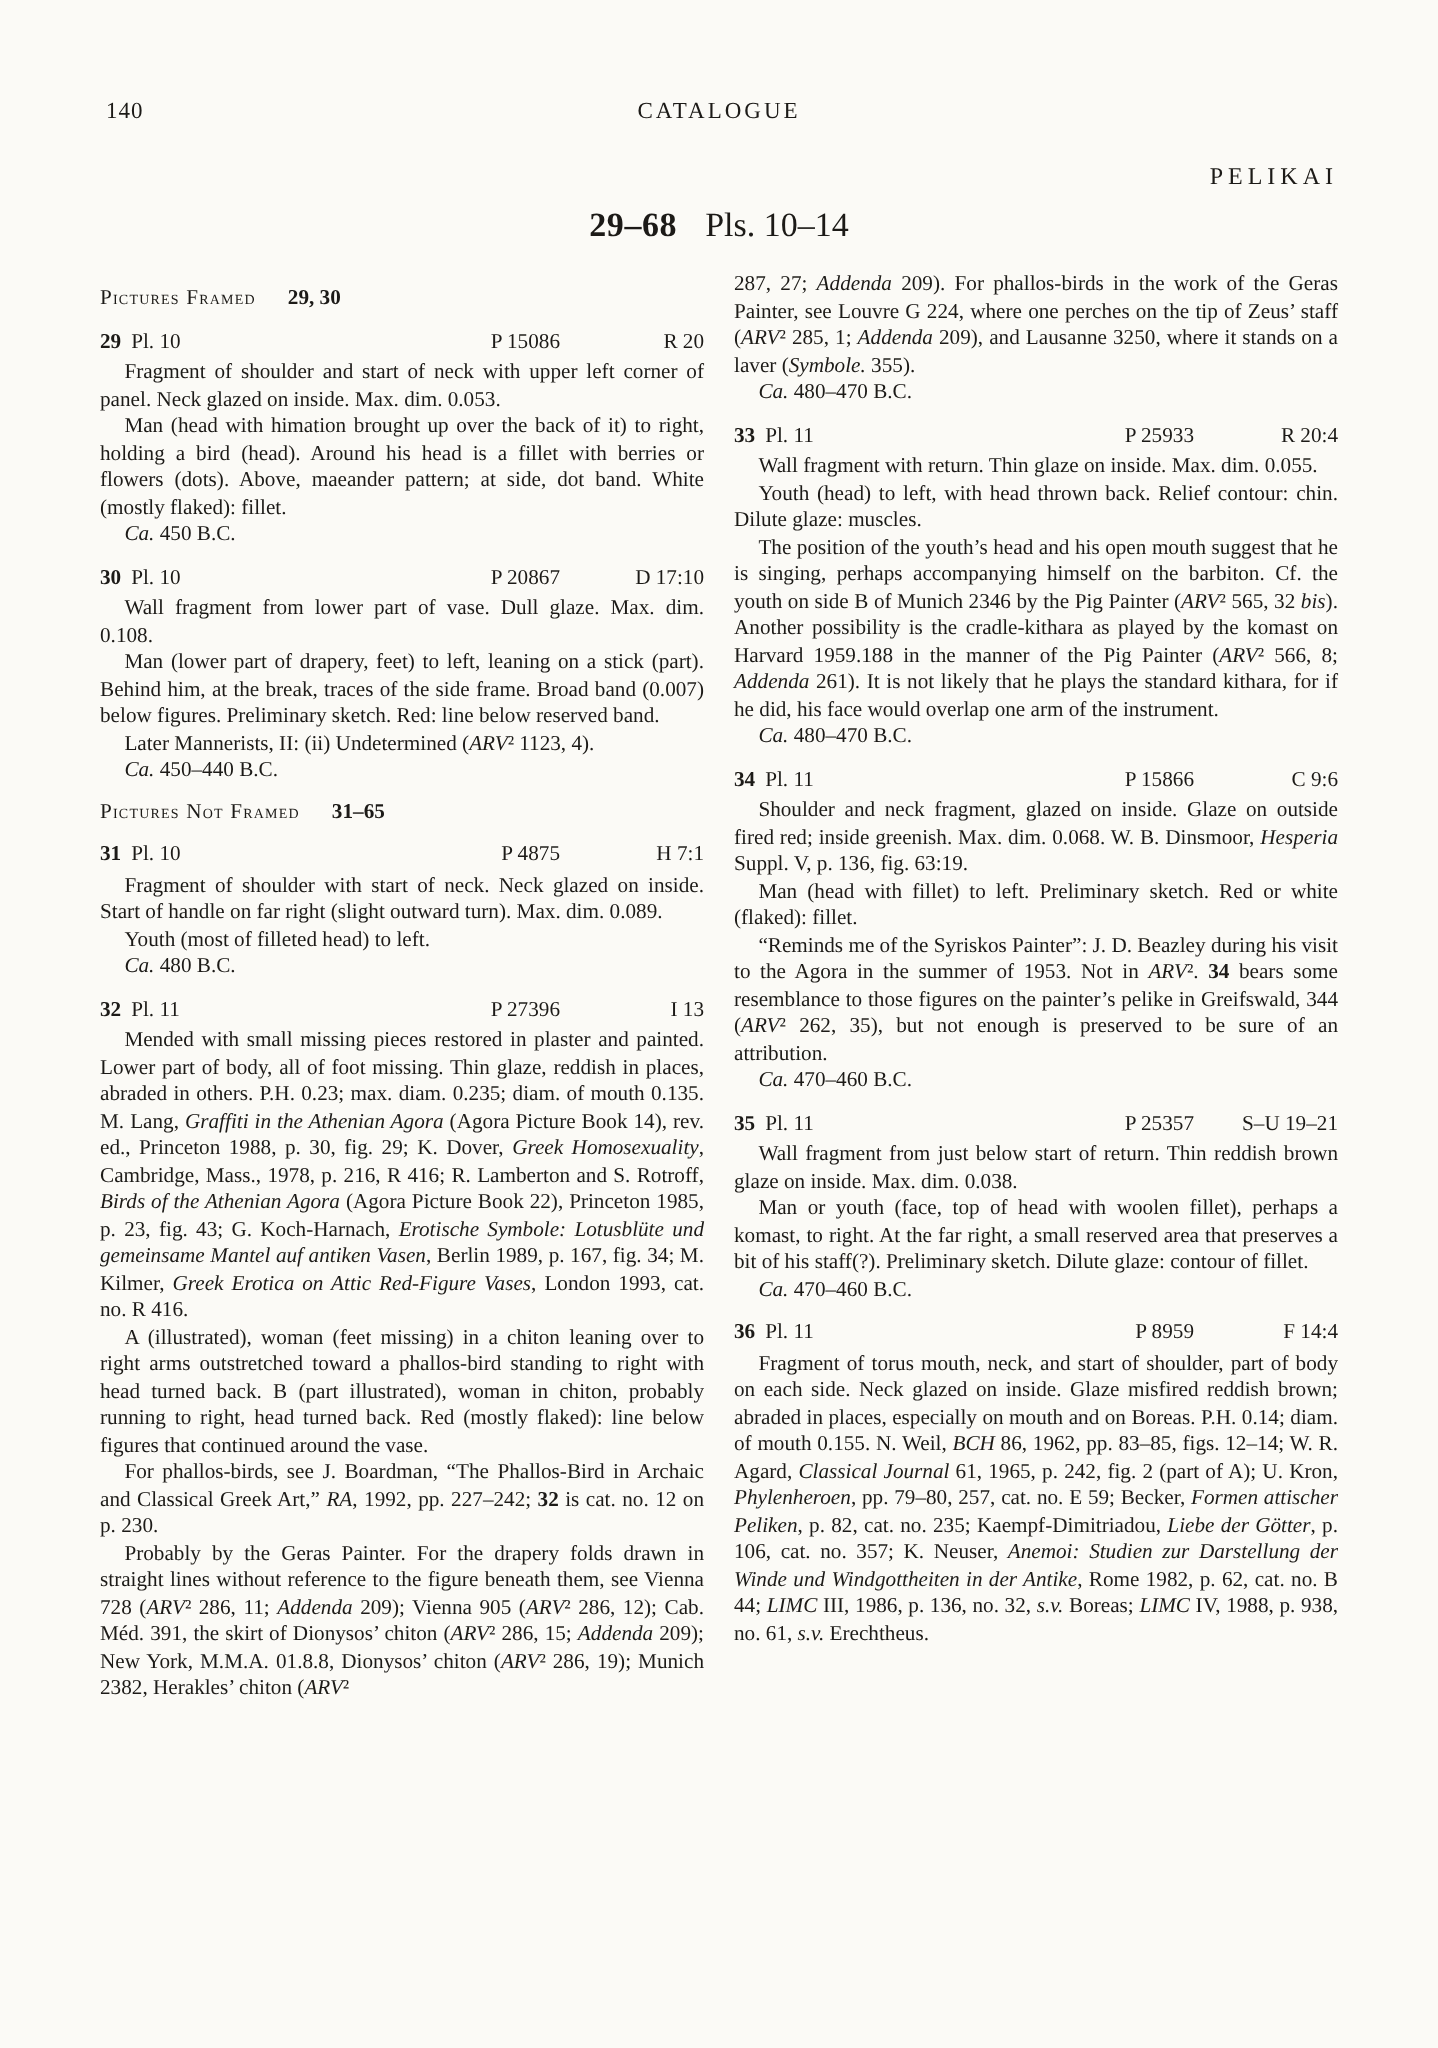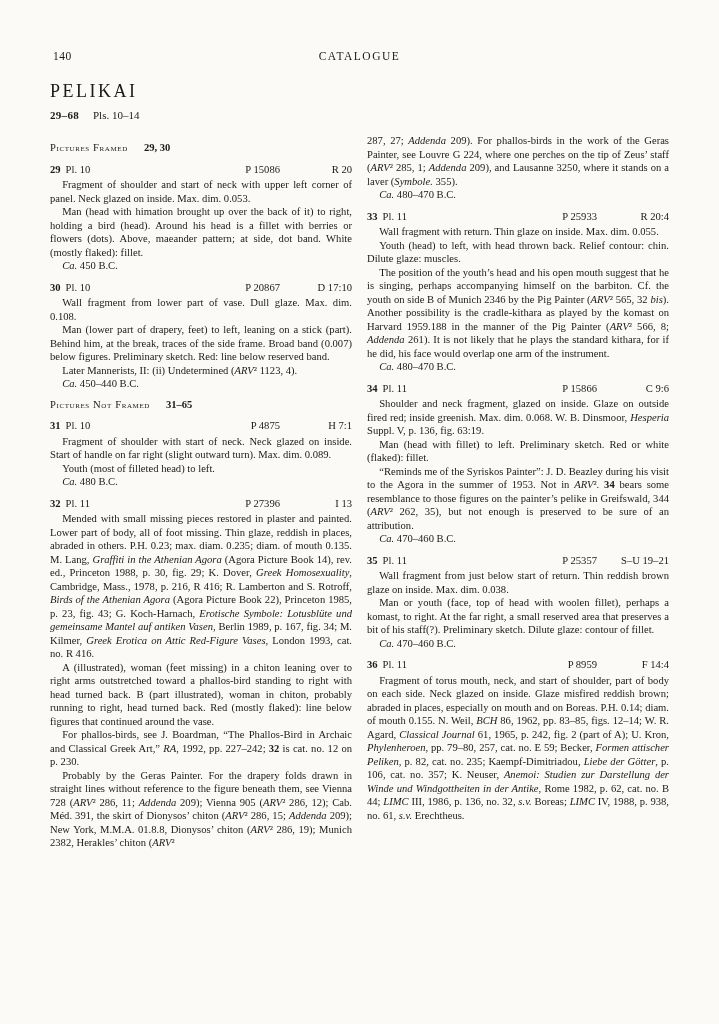--- a/index.html
+++ b/index.html
@@ -12,22 +12,22 @@
   }
   .page {
     position: relative;
     box-sizing: border-box;
     width: 719px; height: 1024px;
     padding: 50px 50px 0 50px;
   }
   .running { position: relative; height: 16px; font-size: 11.5px; }
   .page-num { position: absolute; left: 3px; top: 0; letter-spacing: 0.5px; }
   .running-head { position: absolute; left: 0; right: 0; top: 0; text-align: center; letter-spacing: 1.5px; }
-  .title { text-align: left; margin-top: 15px; font-size: 18px; letter-spacing: 2.5px; }
-  .range-line { text-align: left; margin-top: 7px; font-size: 11px; }
+  .title { text-align: right; margin-top: 15px; font-size: 12px; letter-spacing: 2.5px; }
+  .range-line { text-align: center; margin-top: 7px; font-size: 17px; }
   .range-line b { letter-spacing: 0.3px; }
   .range-line .plates { margin-left: 14px; }
   .columns { display: flex; gap: 15px; margin-top: 13px; }
   .col {
     flex: 1; min-width: 0;
     font-size: 10.6px; line-height: 13.5px;
     text-align: justify;
     hyphens: auto;
   }
   .para { text-indent: 1.15em; }

